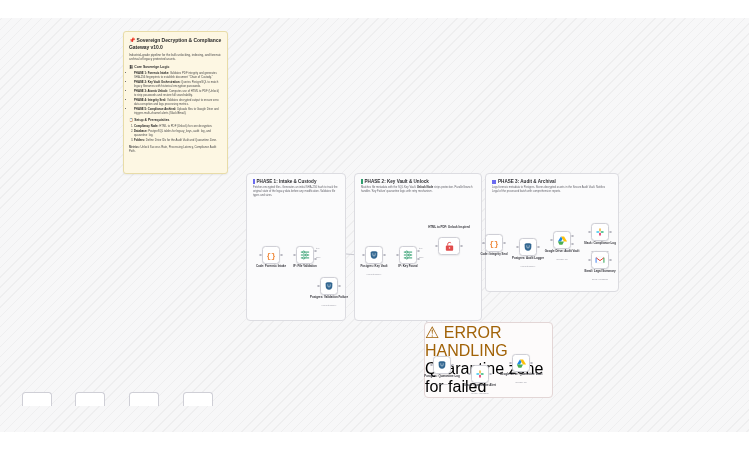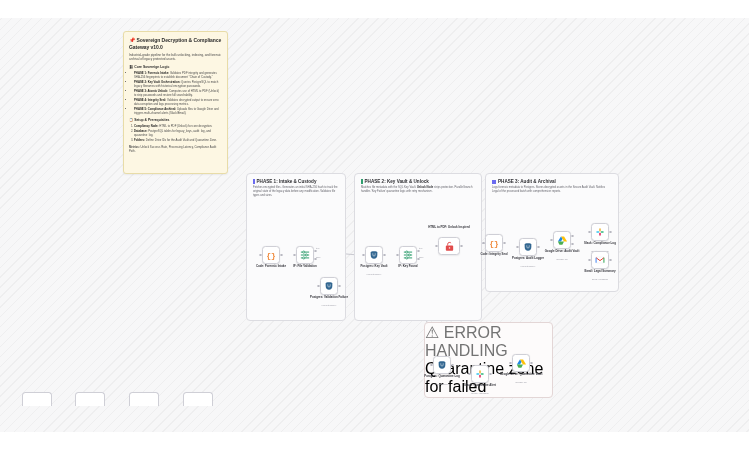--- a/index.html
+++ b/index.html
@@ -67,21 +67,21 @@
   .phase .ph-desc { font-size:2.7px; color:#62626a; line-height:1.45; }
   .phase .ph-desc b { color:#2f2f33; }
 
   #phase1 { left:246px; top:173px; width:100px; height:148px; background:#fbfbfc; }
   #phase2 { left:354px; top:173px; width:128px; height:148px; background:#fbfbfc; }
   #phase3 { left:485px; top:173px; width:134px; height:119px; background:#fbfbfc; }
   #errorbox {
     position:absolute; left:424px; top:322px; width:129px; height:76px;
     border:1px solid #e3d6d6; border-radius:4px; background:#fdfbfb; overflow:hidden;
   }
-  #errorbox .ph-title { color:#737373; }
+  #errorbox .ph-title { color:#a16207; }
 
   
   .node { position:absolute; width:0; height:0; }
   .node .box {
     position:absolute; left:-9px; top:-9px;
     width:18px; height:18px;
     background:#ffffff;
     border:1px solid #cfcfd6;
     border-radius:3.5px;
     display:flex; align-items:center; justify-content:center;

